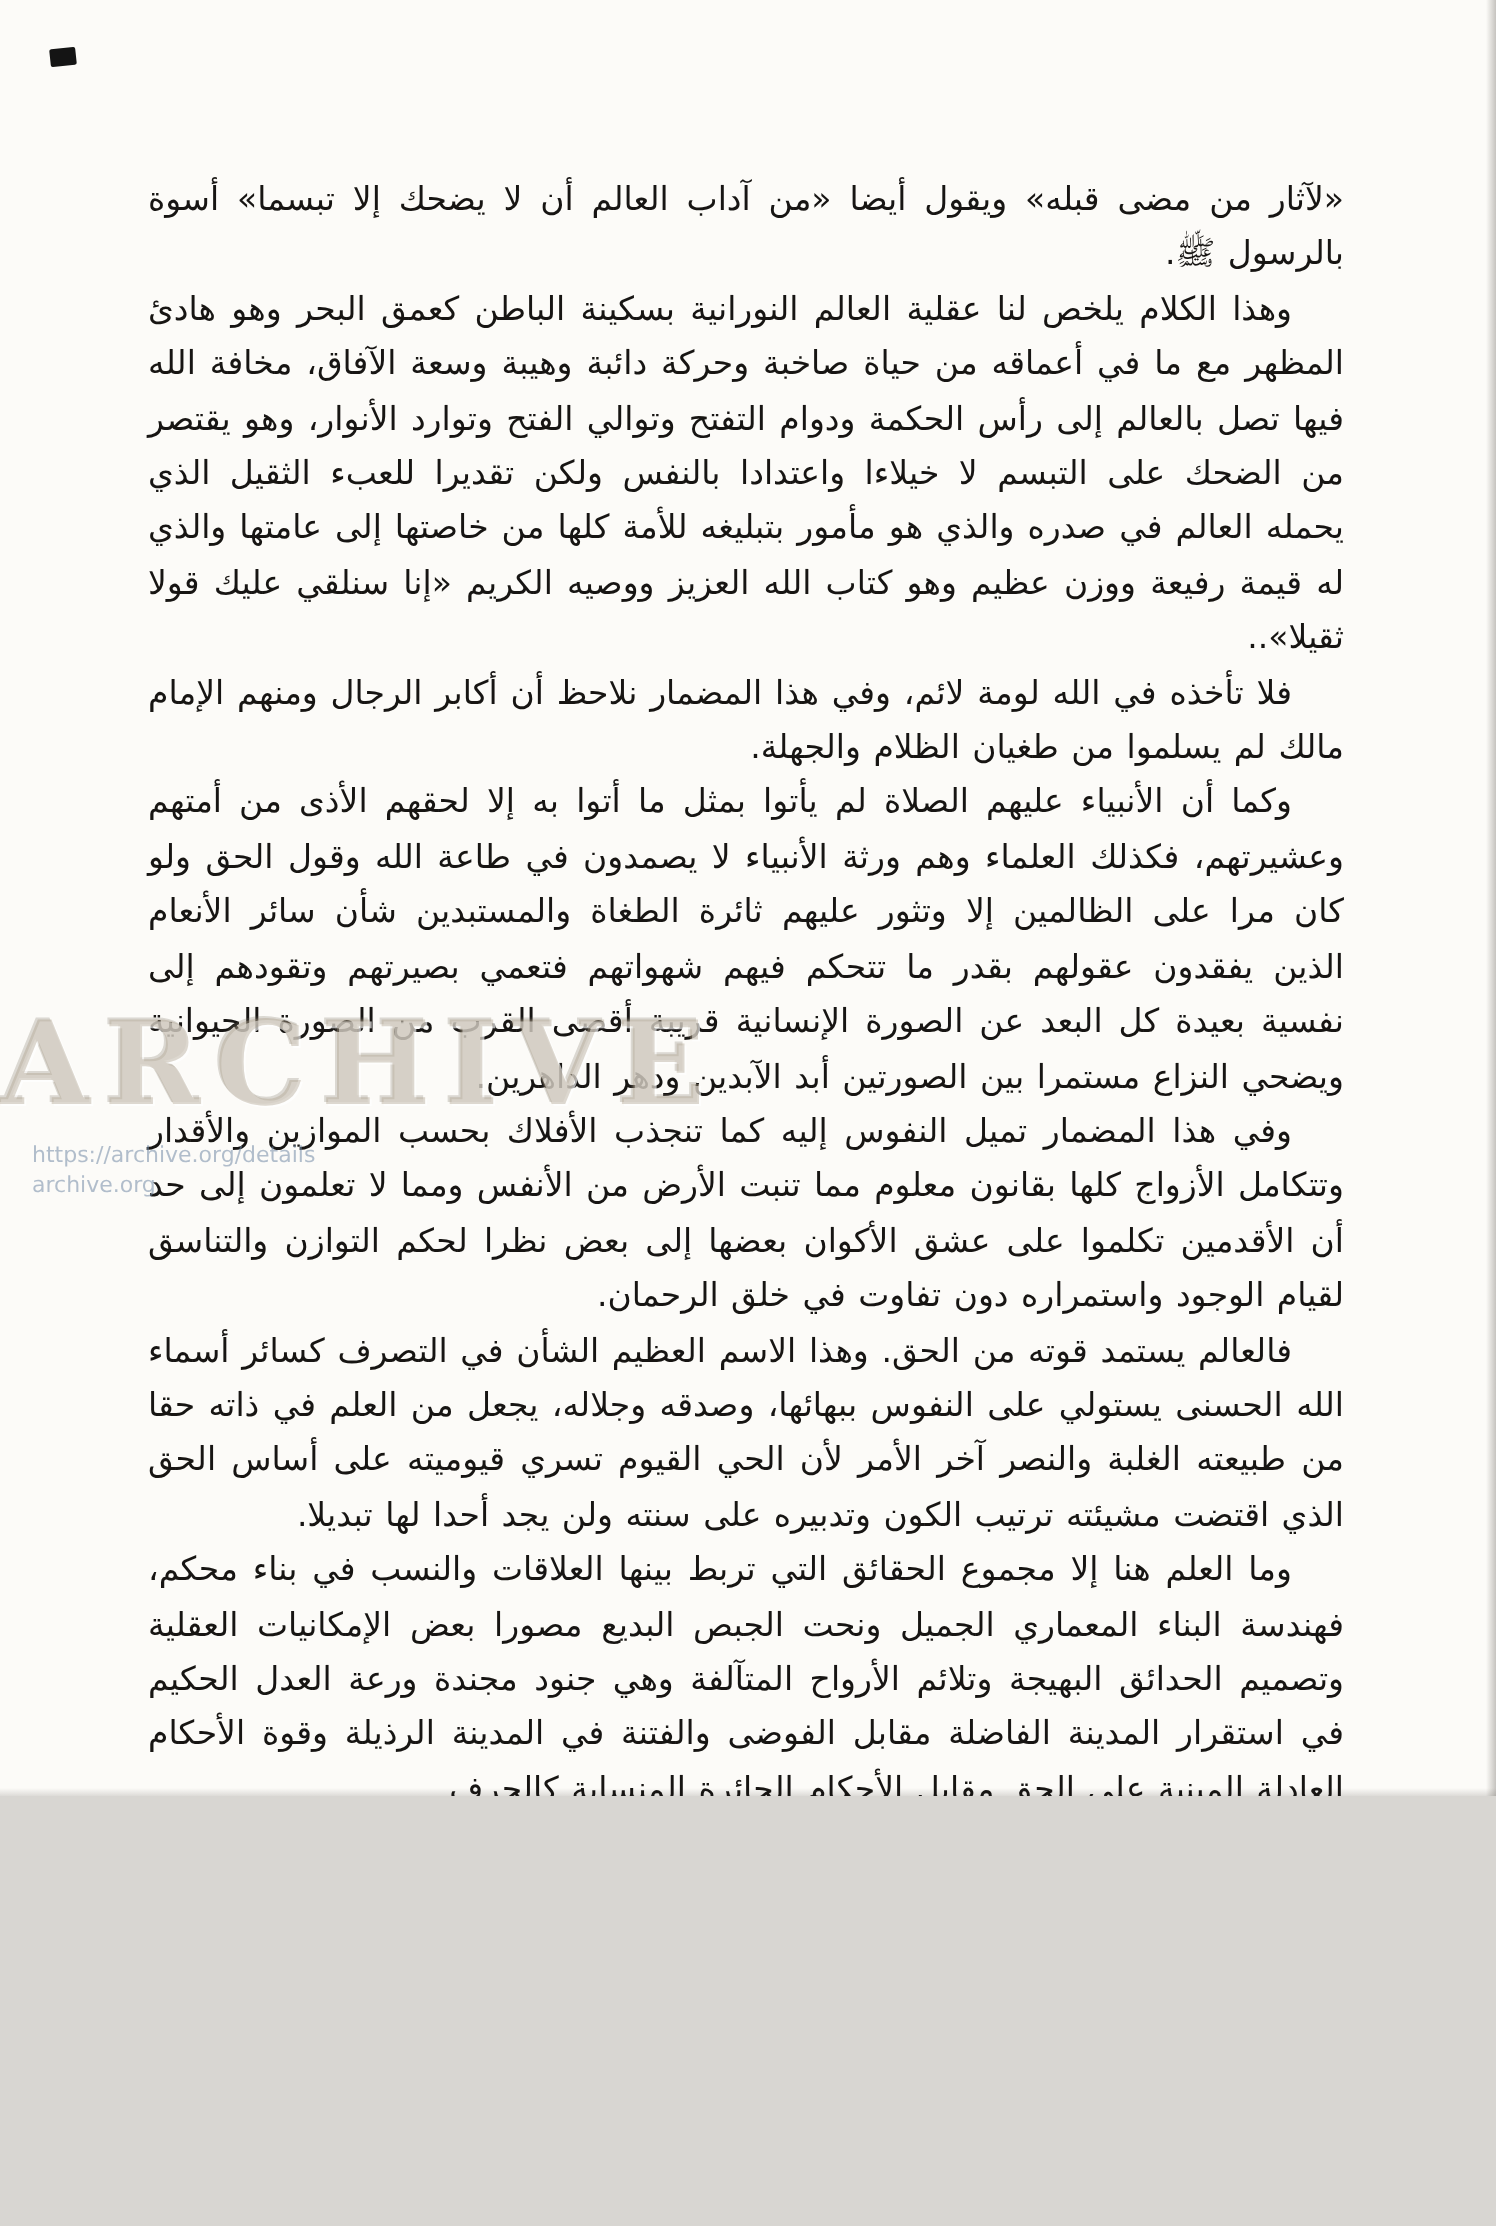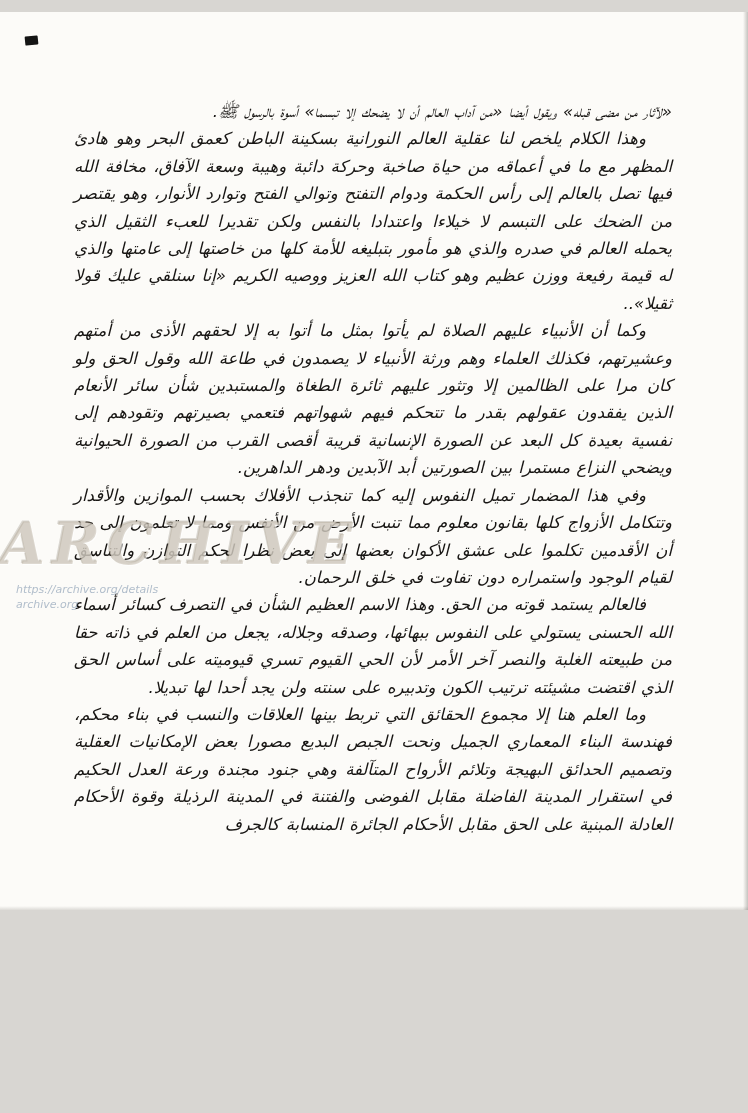--- a/index.html
+++ b/index.html
@@ -4,25 +4,24 @@
 <style>
   html, body {
     margin: 0;
     padding: 0;
     background: #d8d6d2;
   }
   .page {
     position: relative;
     width: 748px;
     height: 898px;
-    margin: 12px auto;
+    margin: 0 auto;
     background: #fcfbf8;
     overflow: hidden;
     font-family: "DejaVu Sans", sans-serif;
-    font-style: italic;
   }
   .scan-edge-right {
     position: absolute;
     top: 0;
     right: 0;
     width: 5px;
     height: 100%;
     background: linear-gradient(to left, rgba(95,90,84,0.35), rgba(0,0,0,0));
   }
   .scan-edge-bottom {
@@ -116,20 +115,21 @@
 
 <div class="page">
 
   <div class="scan-artifact"></div>
   <div class="scan-edge-right"></div>
   <div class="scan-edge-bottom"></div>
 
   <div class="text-block">
     <p class="continuation">«لآثار من مضى قبله» ويقول أيضا «من آداب العالم أن لا يضحك إلا تبسما» أسوة بالرسول ﷺ.</p>
     <p>وهذا الكلام يلخص لنا عقلية العالم النورانية بسكينة الباطن كعمق البحر وهو هادئ المظهر مع ما في أعماقه من حياة صاخبة وحركة دائبة وهيبة وسعة الآفاق، مخافة الله فيها تصل بالعالم إلى رأس الحكمة ودوام التفتح وتوالي الفتح وتوارد الأنوار، وهو يقتصر من الضحك على التبسم لا خيلاءا واعتدادا بالنفس ولكن تقديرا للعبء الثقيل الذي يحمله العالم في صدره والذي هو مأمور بتبليغه للأمة كلها من خاصتها إلى عامتها والذي له قيمة رفيعة ووزن عظيم وهو كتاب الله العزيز ووصيه الكريم «إنا سنلقي عليك قولا ثقيلا»..</p>
+    <p>فلا تأخذه في الله لومة لائم، وفي هذا المضمار نلاحظ أن أكابر الرجال ومنهم الإمام مالك لم يسلموا من طغيان الظلام والجهلة.</p>
     <p>وكما أن الأنبياء عليهم الصلاة لم يأتوا بمثل ما أتوا به إلا لحقهم الأذى من أمتهم وعشيرتهم، فكذلك العلماء وهم ورثة الأنبياء لا يصمدون في طاعة الله وقول الحق ولو كان مرا على الظالمين إلا وتثور عليهم ثائرة الطغاة والمستبدين شأن سائر الأنعام الذين يفقدون عقولهم بقدر ما تتحكم فيهم شهواتهم فتعمي بصيرتهم وتقودهم إلى نفسية بعيدة كل البعد عن الصورة الإنسانية قريبة أقصى القرب من الصورة الحيوانية ويضحي النزاع مستمرا بين الصورتين أبد الآبدين ودهر الداهرين.</p>
     <p>وفي هذا المضمار تميل النفوس إليه كما تنجذب الأفلاك بحسب الموازين والأقدار وتتكامل الأزواج كلها بقانون معلوم مما تنبت الأرض من الأنفس ومما لا تعلمون إلى حد أن الأقدمين تكلموا على عشق الأكوان بعضها إلى بعض نظرا لحكم التوازن والتناسق لقيام الوجود واستمراره دون تفاوت في خلق الرحمان.</p>
     <p>فالعالم يستمد قوته من الحق. وهذا الاسم العظيم الشأن في التصرف كسائر أسماء الله الحسنى يستولي على النفوس ببهائها، وصدقه وجلاله، يجعل من العلم في ذاته حقا من طبيعته الغلبة والنصر آخر الأمر لأن الحي القيوم تسري قيوميته على أساس الحق الذي اقتضت مشيئته ترتيب الكون وتدبيره على سنته ولن يجد أحدا لها تبديلا.</p>
     <p>وما العلم هنا إلا مجموع الحقائق التي تربط بينها العلاقات والنسب في بناء محكم، فهندسة البناء المعماري الجميل ونحت الجبص البديع مصورا بعض الإمكانيات العقلية وتصميم الحدائق البهيجة وتلائم الأرواح المتآلفة وهي جنود مجندة ورعة العدل الحكيم في استقرار المدينة الفاضلة مقابل الفوضى والفتنة في المدينة الرذيلة وقوة الأحكام العادلة المبنية على الحق مقابل الأحكام الجائرة المنسابة كالجرف</p>
   </div>
 
   <div class="watermark-main">ARCHIVE</div>
 
   <div class="watermark-sub">
     <div>https://archive.org/details</div>

